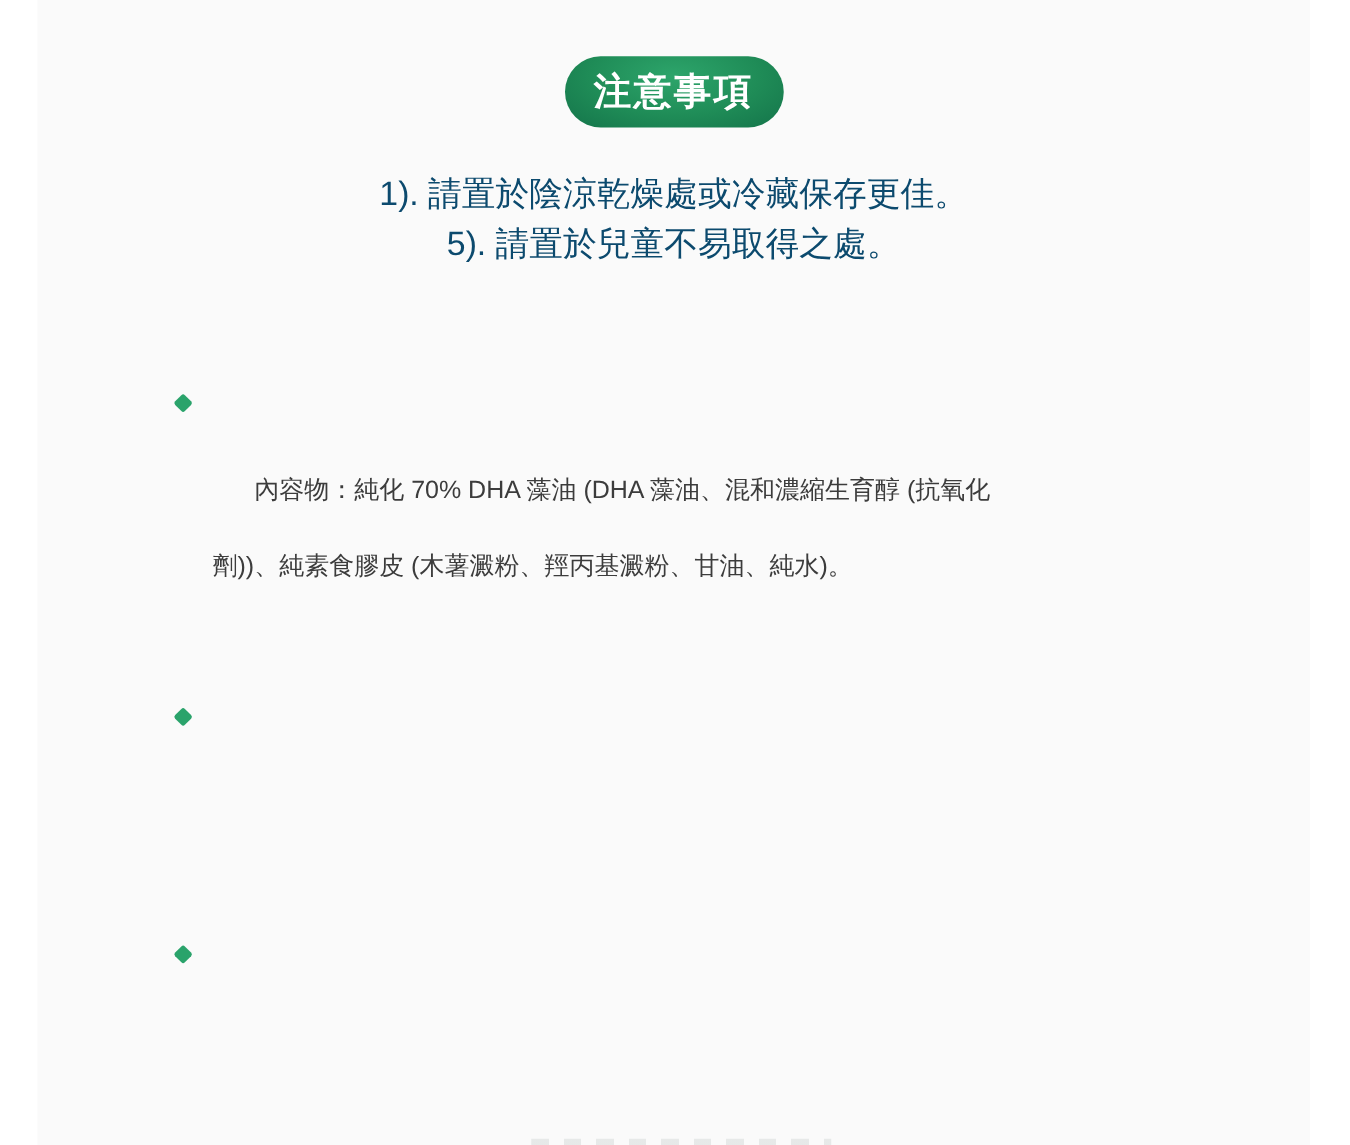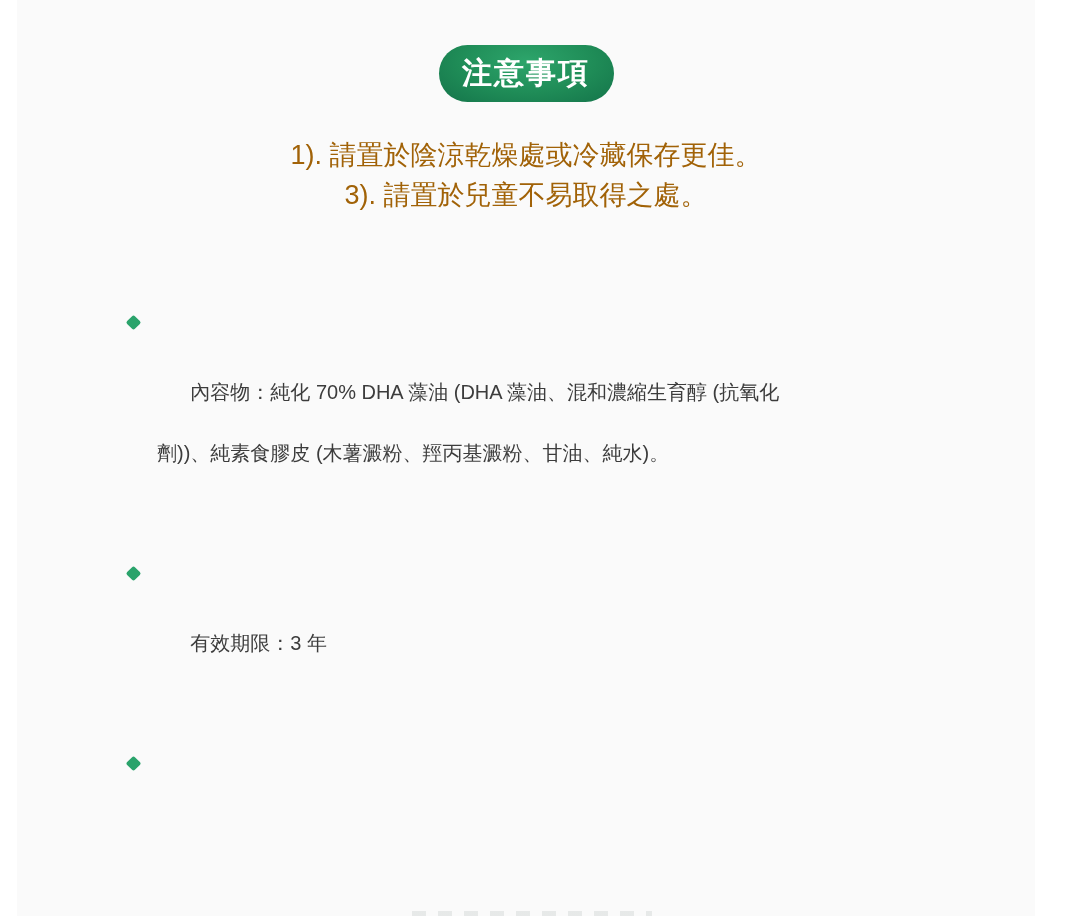--- a/index.html
+++ b/index.html
@@ -6,21 +6,21 @@
     margin: 0;
     padding: 0;
     width: 1080px;
     height: 916px;
     background: #ffffff;
     overflow: hidden;
     font-family: "Liberation Sans", sans-serif;
   }
   .content-column {
     position: absolute;
-    left: 17px;
+    left: 30px;
     top: 0;
     width: 1018px;
     height: 916px;
     background: #fafafa;
   }
   
   .notice-badge {
     margin: 45px auto 0 auto;
     width: 175px;
     height: 57px;
@@ -33,21 +33,21 @@
   .notice-badge span {
     color: #ffffff;
     font-size: 30px;
     font-weight: 600;
     letter-spacing: 2px;
   }
   
   .notes {
     margin-top: 33px;
     text-align: center;
-    color: #a16207;
+    color: #0c4a6e;
     font-size: 27px;
     line-height: 40px;
   }
   
   .spec-list {
     margin-top: 86px;
     margin-left: 110px;   
     width: 860px;
   }
   .spec-item {
@@ -88,30 +88,30 @@
 <body>
 
 <div class="content-column">
 
   <div class="notice-badge">
     <span>注意事項</span>
   </div>
 
   <div class="notes">
     <div>1). 請置於陰涼乾燥處或冷藏保存更佳。</div>
-    <div>3). 請置於兒童不易取得之處。</div>
+    <div>5). 請置於兒童不易取得之處。</div>
   </div>
 
   <div class="spec-list">
     <div class="spec-item">
       <span class="diamond-icon"></span><span>內容物：純化 70% DHA 藻油 (DHA 藻油、混和濃縮生育醇 (抗氧化
 劑))、純素食膠皮 (木薯澱粉、羥丙基澱粉、甘油、純水)。</span>
     </div>
     <div class="spec-item">
-      <span class="diamond-icon"></span><span>有效期限：3 年</span>
+      <span class="diamond-icon"></span>
     </div>
     <div class="spec-item">
       <span class="diamond-icon"></span>
     </div>
 
   </div>
 
   <div class="cutoff"></div>
 
 </div>

